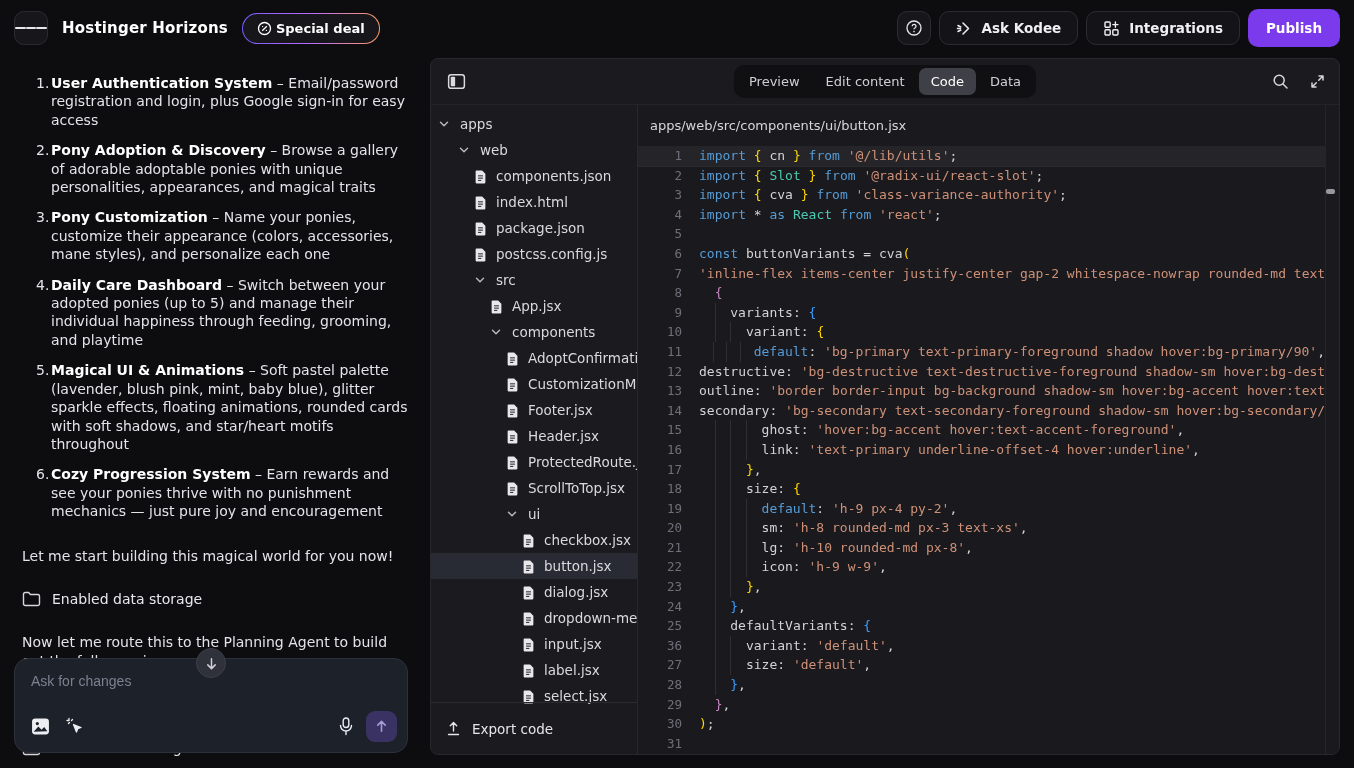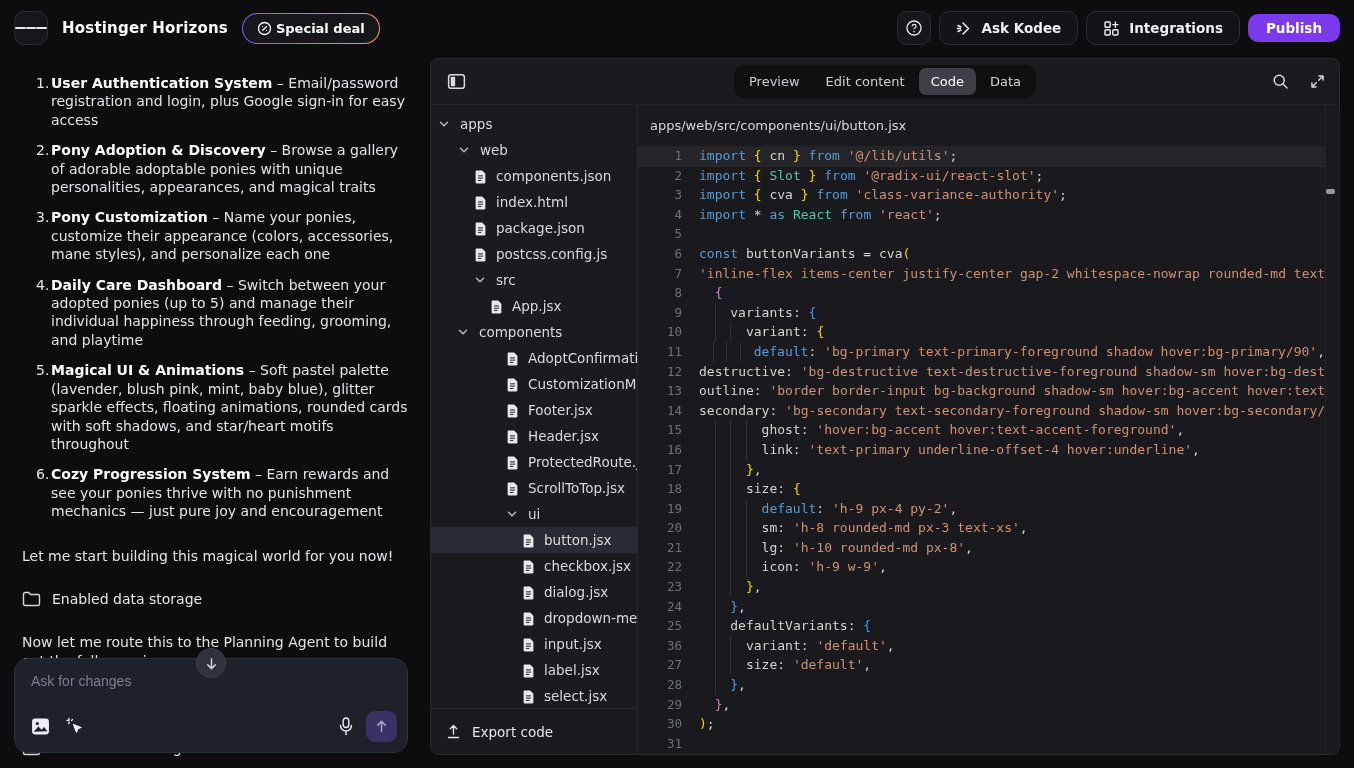--- a/index.html
+++ b/index.html
@@ -10,21 +10,21 @@
   
   .topbar { position:absolute; left:0; top:0; width:1354px; height:56px; display:flex; align-items:center; padding:0 14px; gap:14px; }
   .icon-btn { width:34px; height:34px; border-radius:10px; background:#17171b; border:1px solid #2b2b31; display:flex; align-items:center; justify-content:center; color:#e8e8ec; }
   .hamburger span { display:block; width:14px; height:2px; background:#e8e8ec; border-radius:2px; margin:2px 0; }
   .app-title { font-size:15px; font-weight:700; color:#ffffff; letter-spacing:.2px; }
   .deal-btn { height:31px; display:flex; align-items:center; gap:4px; padding:0 14px; border-radius:16px; color:#fff; font-size:13px; font-weight:700;
     border:1px solid transparent;
     background:linear-gradient(#17171b,#17171b) padding-box, linear-gradient(90deg,#7b5bff,#b96dff,#ff9a62) border-box; }
   .tb-right { margin-left:auto; display:flex; align-items:center; gap:8px; }
   .pill-btn { height:34px; display:flex; align-items:center; gap:9px; padding:0 16px; border-radius:10px; background:#141418; border:1px solid #2b2b31; color:#f0f0f4; font-size:13.5px; font-weight:700; }
-  .publish-btn { height:28px; padding:0 18px; border-radius:10px; border:none; background:#7c3aed; color:#ffffff; font-size:13.5px; font-weight:700; }
+  .publish-btn { height:38px; padding:0 18px; border-radius:10px; border:none; background:#7c3aed; color:#ffffff; font-size:13.5px; font-weight:700; }
 
   
   .chat { position:absolute; left:0; top:56px; width:424px; bottom:0; padding:18px 16px 0 22px; font-size:14px; line-height:18.4px; }
   .feature { display:grid; grid-template-columns:15px 1fr; margin:0 0 12px 14px; }
   .feature .f-num { color:#e3e3e8; }
   .feature b { color:#ffffff; font-weight:700; }
   .closing { margin:26px 0 0 0; }
   .status-row { display:flex; align-items:center; gap:11px; margin-top:25px; color:#e8e8ec; }
   .status-row svg { flex:0 0 auto; }
   .routing { margin-top:25px; }
@@ -46,21 +46,21 @@
   .tab { border:none; background:transparent; color:#cfcfd5; font-size:13px; padding:6px 12px; border-radius:7px; }
   .tab.active { background:#3f3f47; color:#ffffff; }
   .hdr-icons { margin-left:auto; display:flex; gap:20px; align-items:center; }
   .hdr-icons button { background:none; border:none; color:#d6d6db; display:flex; padding:0; }
 
   .tree-col { position:absolute; left:0; top:46px; width:206px; bottom:0; overflow:hidden; }
   .tree-rows { position:absolute; left:0; right:0; top:6px; }
   .tree-row { height:26px; display:flex; align-items:center; gap:8px; font-size:13.5px; color:#dadade; white-space:nowrap; overflow:hidden; cursor:pointer; }
   .tree-row.selected { background:#282b33; }
   .tree-row .slot { width:16px; display:flex; justify-content:center; flex:0 0 auto; }
-  .export-row { position:absolute; left:0; right:0; bottom:0; height:46px; border-top:1px solid #2a2a2f; display:flex; align-items:center; gap:11px; padding:0 15px; font-size:13.5px; color:#e6e6ea; cursor:pointer; }
+  .export-row { position:absolute; left:0; right:0; bottom:0; height:52px; border-top:1px solid #2a2a2f; display:flex; align-items:center; gap:11px; padding:0 15px; font-size:13.5px; color:#e6e6ea; cursor:pointer; }
 
   .code-col { position:absolute; left:206px; top:46px; right:0; bottom:0; background:#1a1a1e; border-left:1px solid #28282d; overflow:hidden; }
   .code-path { padding:13px 12px 9px 12px; font-size:13px; color:#d6d6db; }
   .code-lines { position:absolute; left:0; right:14px; top:41px; bottom:-22px; overflow:hidden; font-family:"DejaVu Sans Mono", monospace; font-size:13px; }
   .code-row { height:19.6px; line-height:19.6px; white-space:pre; display:flex; }
   .code-row.current { background:rgba(255,255,255,.05); box-shadow:0 1px 0 rgba(255,255,255,.07), 0 -1px 0 rgba(255,255,255,.07); }
   .ln { display:inline-block; width:44px; text-align:right; color:#6f6f79; flex:0 0 auto; margin-right:17px; font-size:12.5px; }
   .tk-kw { color:#569cd6; } .tk-pl { color:#d4d4d4; } .tk-st { color:#ce9178; }
   .tk-ty { color:#4ec9b0; } .tk-b1 { color:#ffd602; } .tk-b2 { color:#c586c0; } .tk-b3 { color:#3b9eff; }
   .g { display:inline-block; width:2ch; } .g.b { box-shadow:inset 1px 0 0 #2e2e34; }
@@ -304,21 +304,21 @@
         </div>
         <div class="tree-row" style="padding-left: 57px;">
           <span class="slot">
             <svg width="13" height="15" viewBox="0 0 16 18">
               <path d="M3 1.5h7l4 4v11a1 1 0 0 1-1 1H3a1 1 0 0 1-1-1v-14a1 1 0 0 1 1-1z" fill="#e8e8ec"></path>
               <path d="M5 8.2h6M5 11h6M5 13.8h4" stroke="#1b1b1f" stroke-width="1.2"></path>
             </svg>
           </span>
           <span>App.jsx</span>
         </div>
-        <div class="tree-row" style="padding-left: 24px;">
+        <div class="tree-row" style="padding-left: 57px;">
           <span class="slot">
             <svg width="14" height="14" viewBox="0 0 16 16" fill="none" stroke="#b6b6bc" stroke-width="1.7" stroke-linecap="round" stroke-linejoin="round">
               <path d="m4 6 4 4 4-4"></path>
             </svg>
           </span>
           <span>components</span>
         </div>
         <div class="tree-row" style="padding-left: 73px;">
           <span class="slot">
             <svg width="13" height="15" viewBox="0 0 16 18">
@@ -374,37 +374,37 @@
           <span>ScrollToTop.jsx</span>
         </div>
         <div class="tree-row" style="padding-left: 73px;">
           <span class="slot">
             <svg width="14" height="14" viewBox="0 0 16 16" fill="none" stroke="#b6b6bc" stroke-width="1.7" stroke-linecap="round" stroke-linejoin="round">
               <path d="m4 6 4 4 4-4"></path>
             </svg>
           </span>
           <span>ui</span>
         </div>
+        <div class="tree-row" style="padding-left: 89px;">
+          <span class="slot">
+            <svg width="13" height="15" viewBox="0 0 16 18">
+              <path d="M3 1.5h7l4 4v11a1 1 0 0 1-1 1H3a1 1 0 0 1-1-1v-14a1 1 0 0 1 1-1z" fill="#e8e8ec"></path>
+              <path d="M5 8.2h6M5 11h6M5 13.8h4" stroke="#1b1b1f" stroke-width="1.2"></path>
+            </svg>
+          </span>
+          <span>checkbox.jsx</span>
+        </div>
         <div class="tree-row selected" style="padding-left: 89px;">
           <span class="slot">
             <svg width="13" height="15" viewBox="0 0 16 18">
               <path d="M3 1.5h7l4 4v11a1 1 0 0 1-1 1H3a1 1 0 0 1-1-1v-14a1 1 0 0 1 1-1z" fill="#e8e8ec"></path>
               <path d="M5 8.2h6M5 11h6M5 13.8h4" stroke="#1b1b1f" stroke-width="1.2"></path>
             </svg>
           </span>
           <span>button.jsx</span>
-        </div>
-        <div class="tree-row" style="padding-left: 89px;">
-          <span class="slot">
-            <svg width="13" height="15" viewBox="0 0 16 18">
-              <path d="M3 1.5h7l4 4v11a1 1 0 0 1-1 1H3a1 1 0 0 1-1-1v-14a1 1 0 0 1 1-1z" fill="#e8e8ec"></path>
-              <path d="M5 8.2h6M5 11h6M5 13.8h4" stroke="#1b1b1f" stroke-width="1.2"></path>
-            </svg>
-          </span>
-          <span>checkbox.jsx</span>
         </div>
         <div class="tree-row" style="padding-left: 89px;">
           <span class="slot">
             <svg width="13" height="15" viewBox="0 0 16 18">
               <path d="M3 1.5h7l4 4v11a1 1 0 0 1-1 1H3a1 1 0 0 1-1-1v-14a1 1 0 0 1 1-1z" fill="#e8e8ec"></path>
               <path d="M5 8.2h6M5 11h6M5 13.8h4" stroke="#1b1b1f" stroke-width="1.2"></path>
             </svg>
           </span>
           <span>dialog.jsx</span>
         </div>

